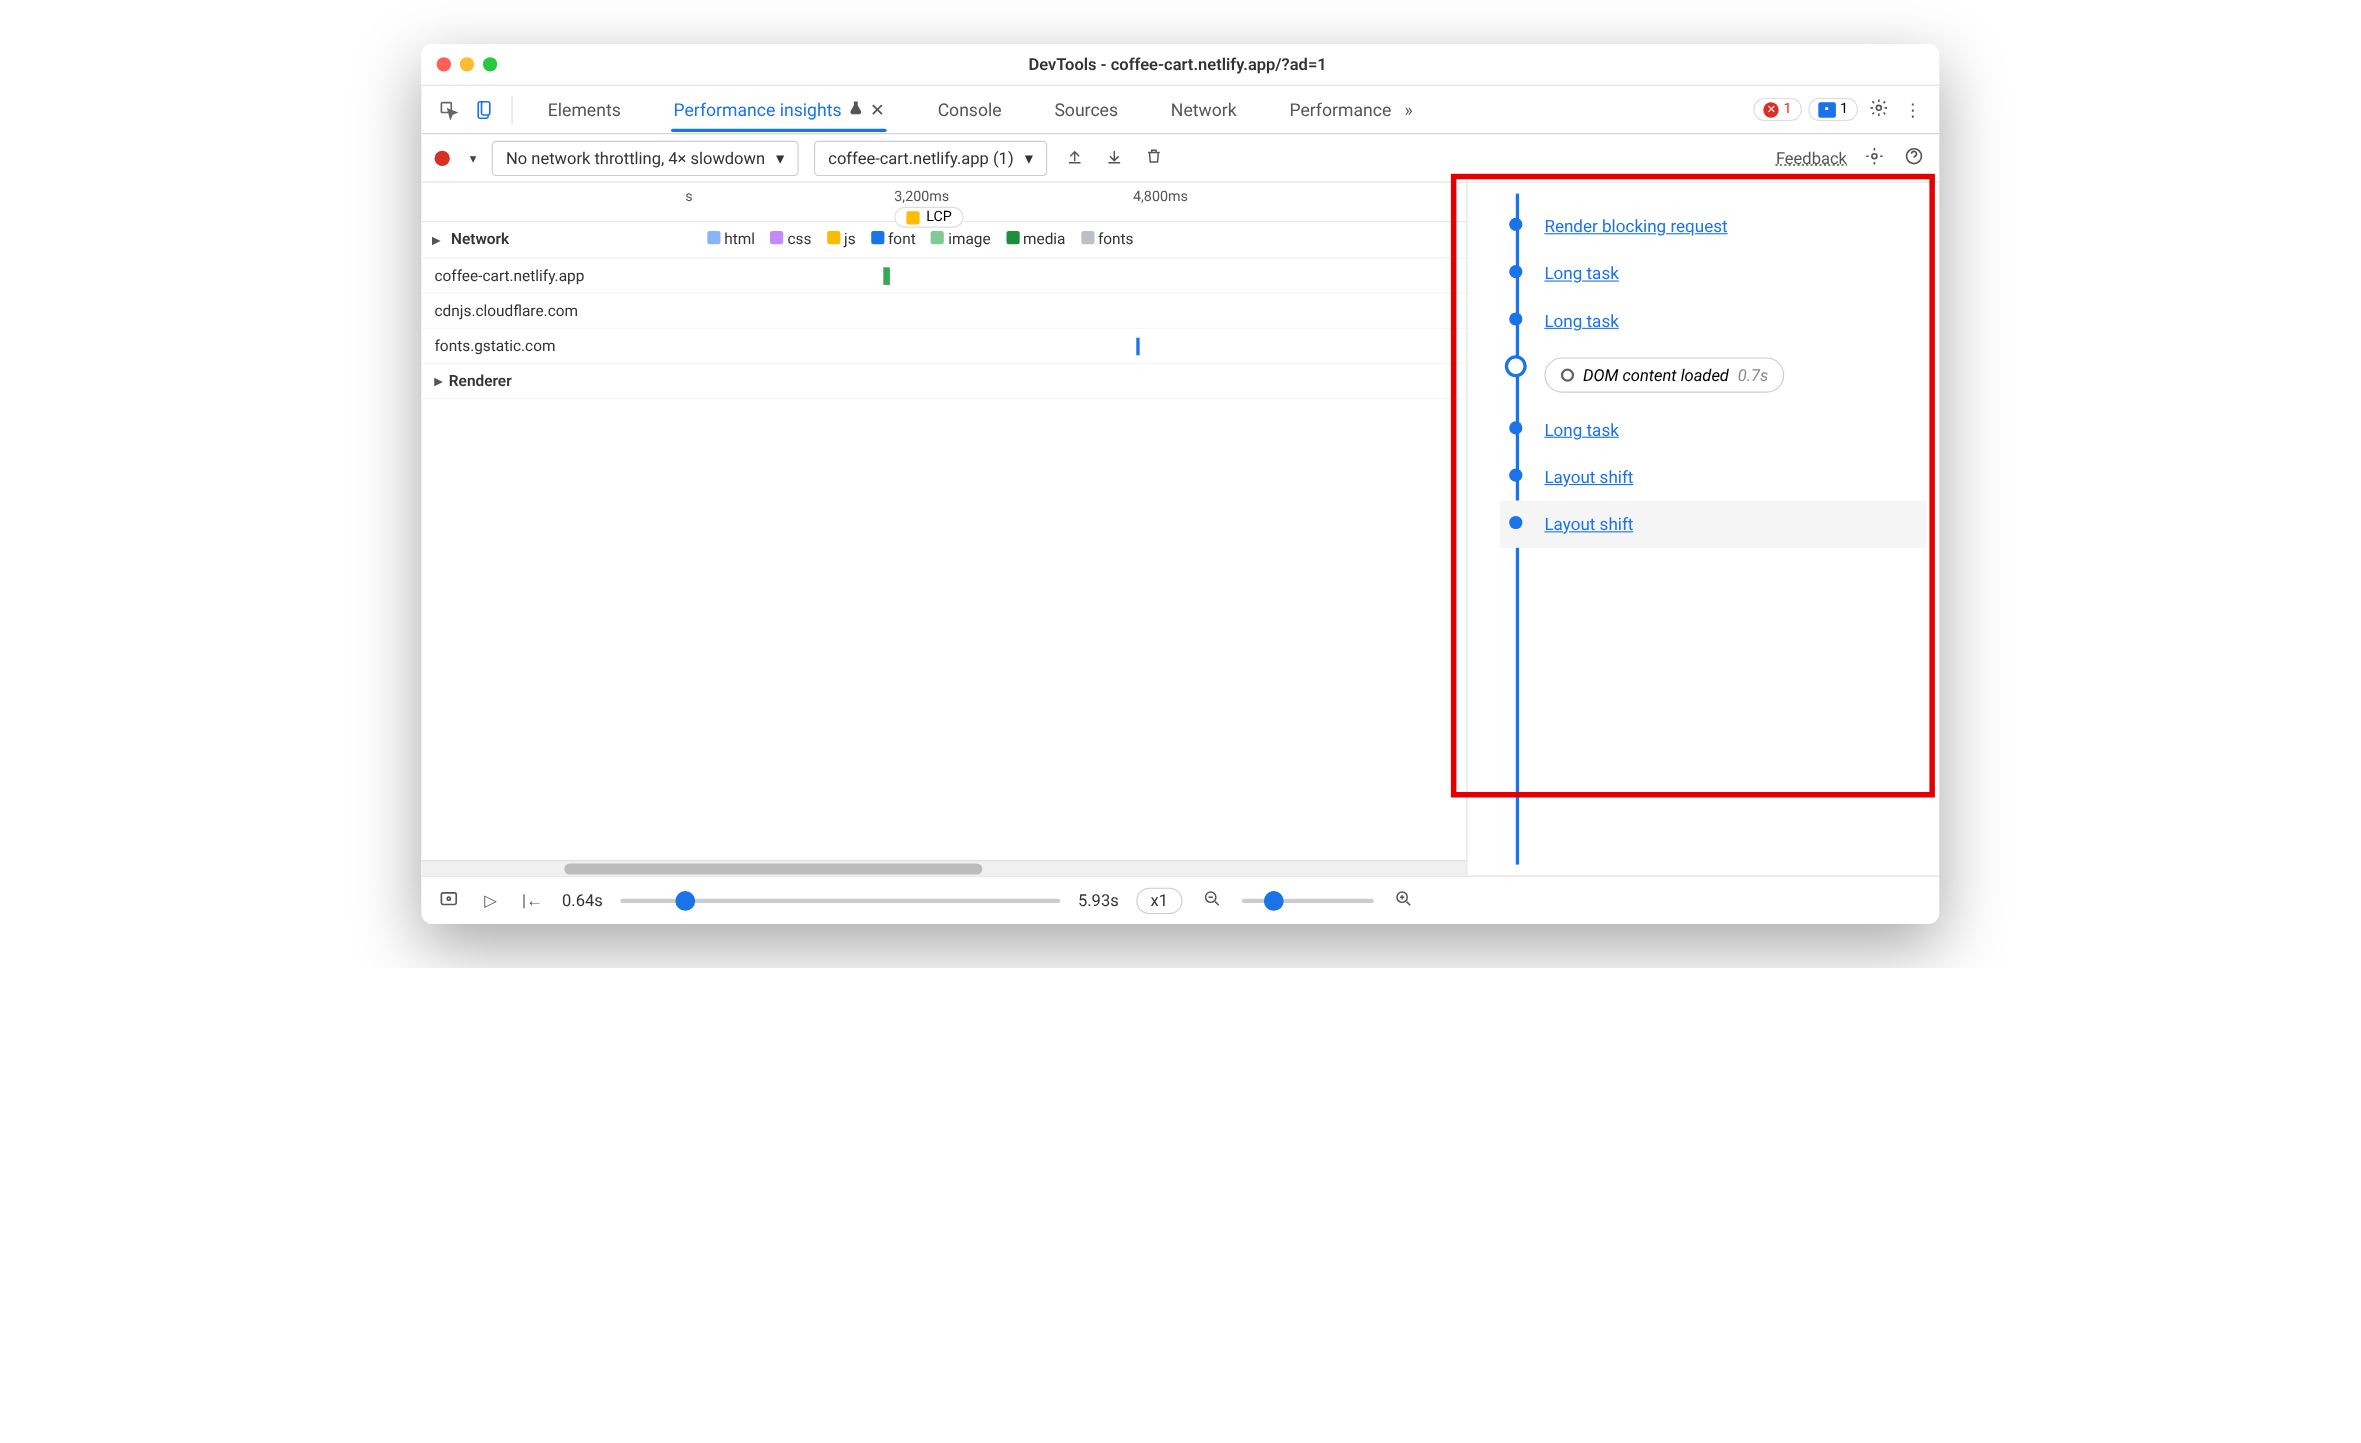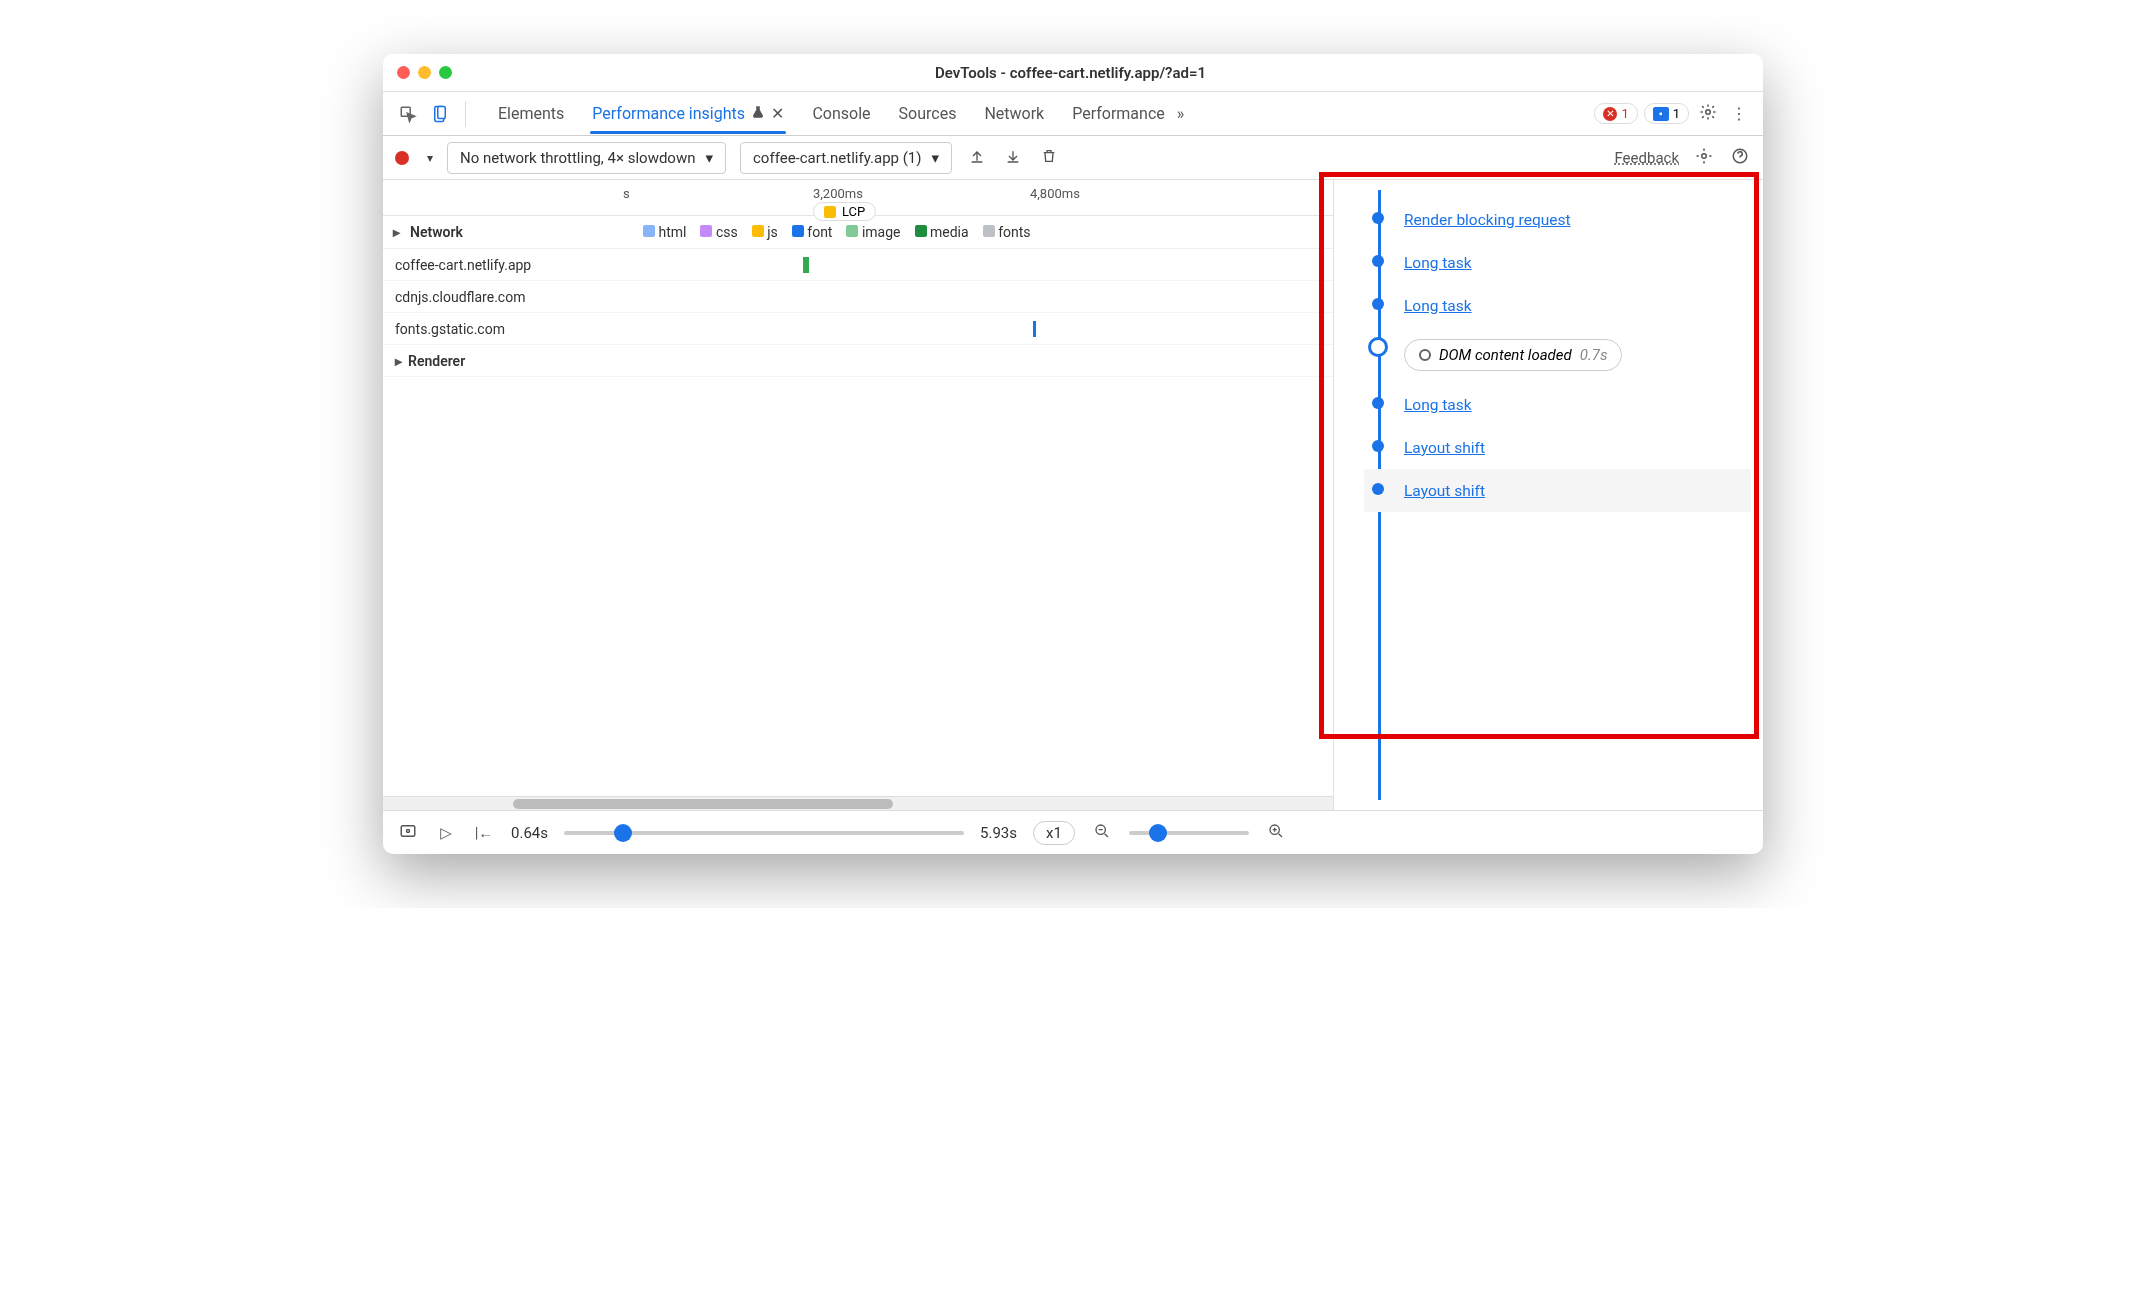--- a/index.html
+++ b/index.html
@@ -1,28 +1,28 @@
 <!DOCTYPE html>
 <html><head>
 <meta charset="utf-8">
 <style>
   * { box-sizing: border-box; margin: 0; padding: 0; font-family: -apple-system, BlinkMacSystemFont, "Segoe UI", Roboto, sans-serif; }
   body { background: #fff; }
-  .window { width: 1380px; height: 800px; margin: 54px auto; border-radius: 10px; box-shadow: 0 20px 60px rgba(0,0,0,0.35); overflow: hidden; background: #fff; display:flex; flex-direction:column; position:relative; }
+  .window { width: 1380px; height: 800px; margin: 40px auto; border-radius: 10px; box-shadow: 0 20px 60px rgba(0,0,0,0.35); overflow: hidden; background: #fff; display:flex; flex-direction:column; position:relative; }
   
   .titlebar { height: 38px; display:flex; align-items:center; padding: 0 14px; border-bottom: 1px solid #e0e0e0; background:#fff; }
   .traffic { display:flex; gap:8px; }
   .traffic span { width:13px; height:13px; border-radius:50%; display:block; }
   .tl-red{background:#ff5f57;} .tl-yel{background:#febc2e;} .tl-grn{background:#28c840;}
   .title { flex:1; text-align:center; font-weight:600; font-size:15px; color:#333; }
   
   .tabs-row { height:44px; display:flex; align-items:center; border-bottom:1px solid #d0d0d0; padding: 0 12px; gap:6px; }
   .inspect-icon, .device-icon { width:26px; height:26px; display:flex; align-items:center; justify-content:center; color:#666; }
   .device-icon { color:#1a73e8; }
-  .tabs { display:flex; gap:24px; margin-left:18px; }
+  .tabs { display:flex; gap:44px; margin-left:18px; }
   .tab { font-size:16px; color:#555; cursor:pointer; padding: 10px 2px; position:relative; display:flex; align-items:center; gap:6px; }
   .tab.active { color:#1a73e8; }
   .tab.active::after { content:""; position:absolute; left:0; right:0; bottom:-1px; height:3px; background:#1a73e8; border-radius:2px; }
   .flask-icon { color:#555; font-size:14px; }
   .close-x { color:#555; }
   .tabs-spacer { flex:1; }
   .more-chev { color:#555; padding:4px; }
   .badge { display:flex; align-items:center; gap:4px; font-size:13px; padding:2px 8px; border-radius:10px; border:1px solid #ddd; }
   .badge-err { color:#d93025; }
   .badge-err .dot{ width:14px;height:14px;border-radius:50%;background:#d93025;color:#fff;font-size:10px;display:flex;align-items:center;justify-content:center;}

